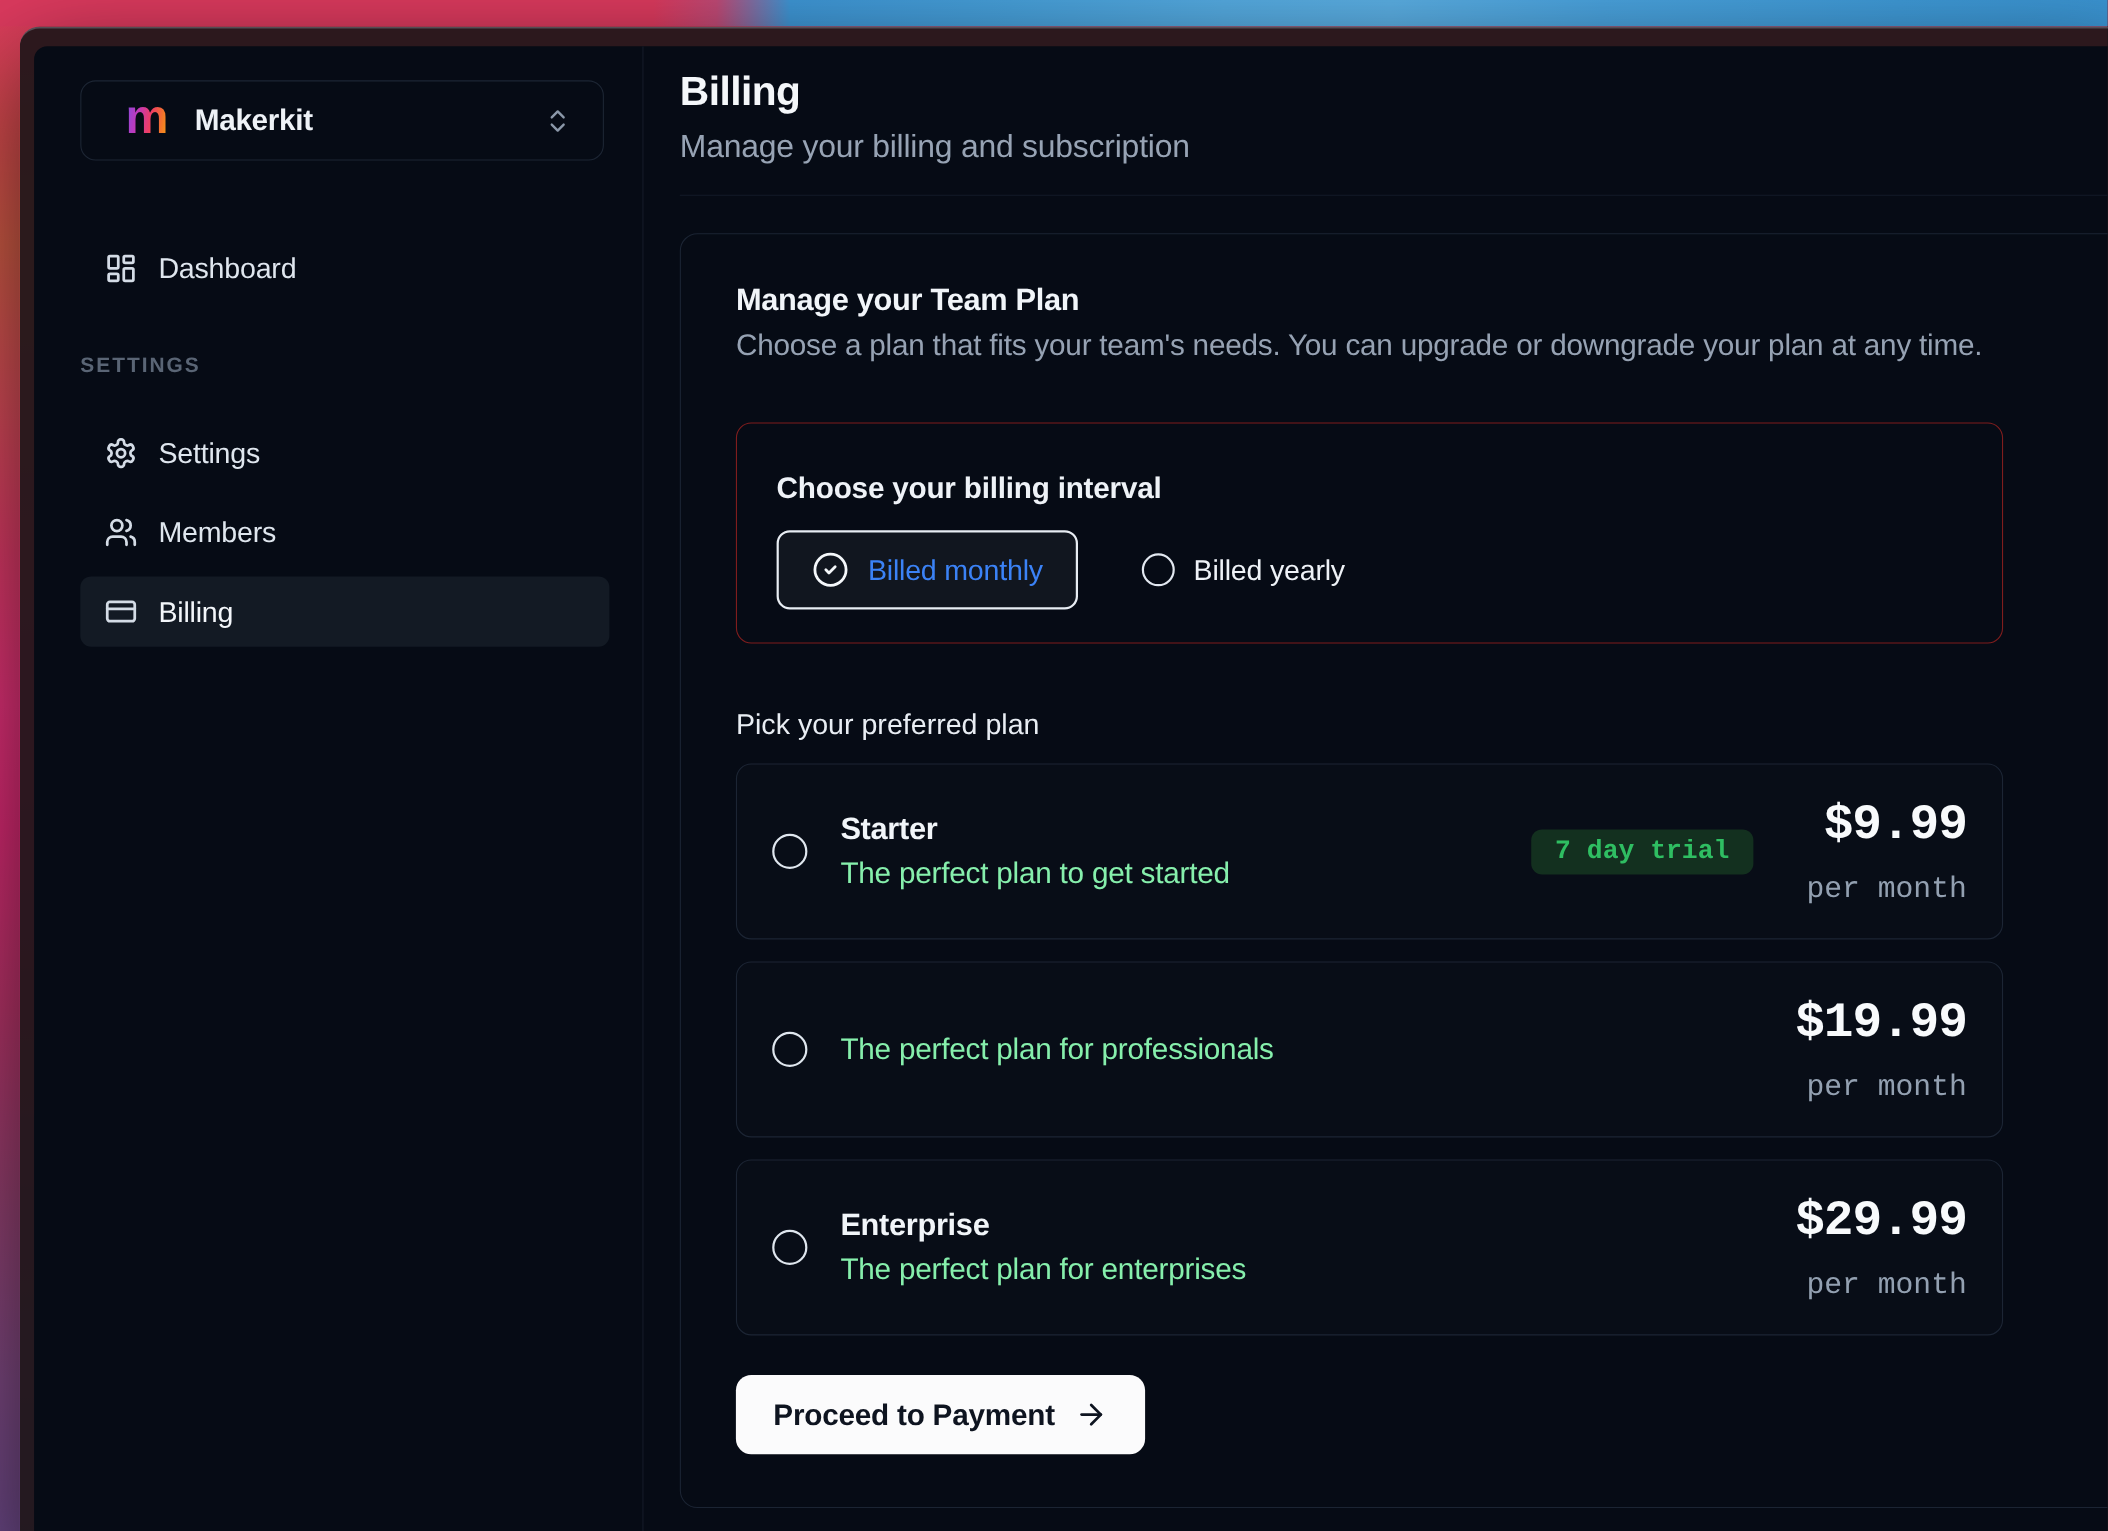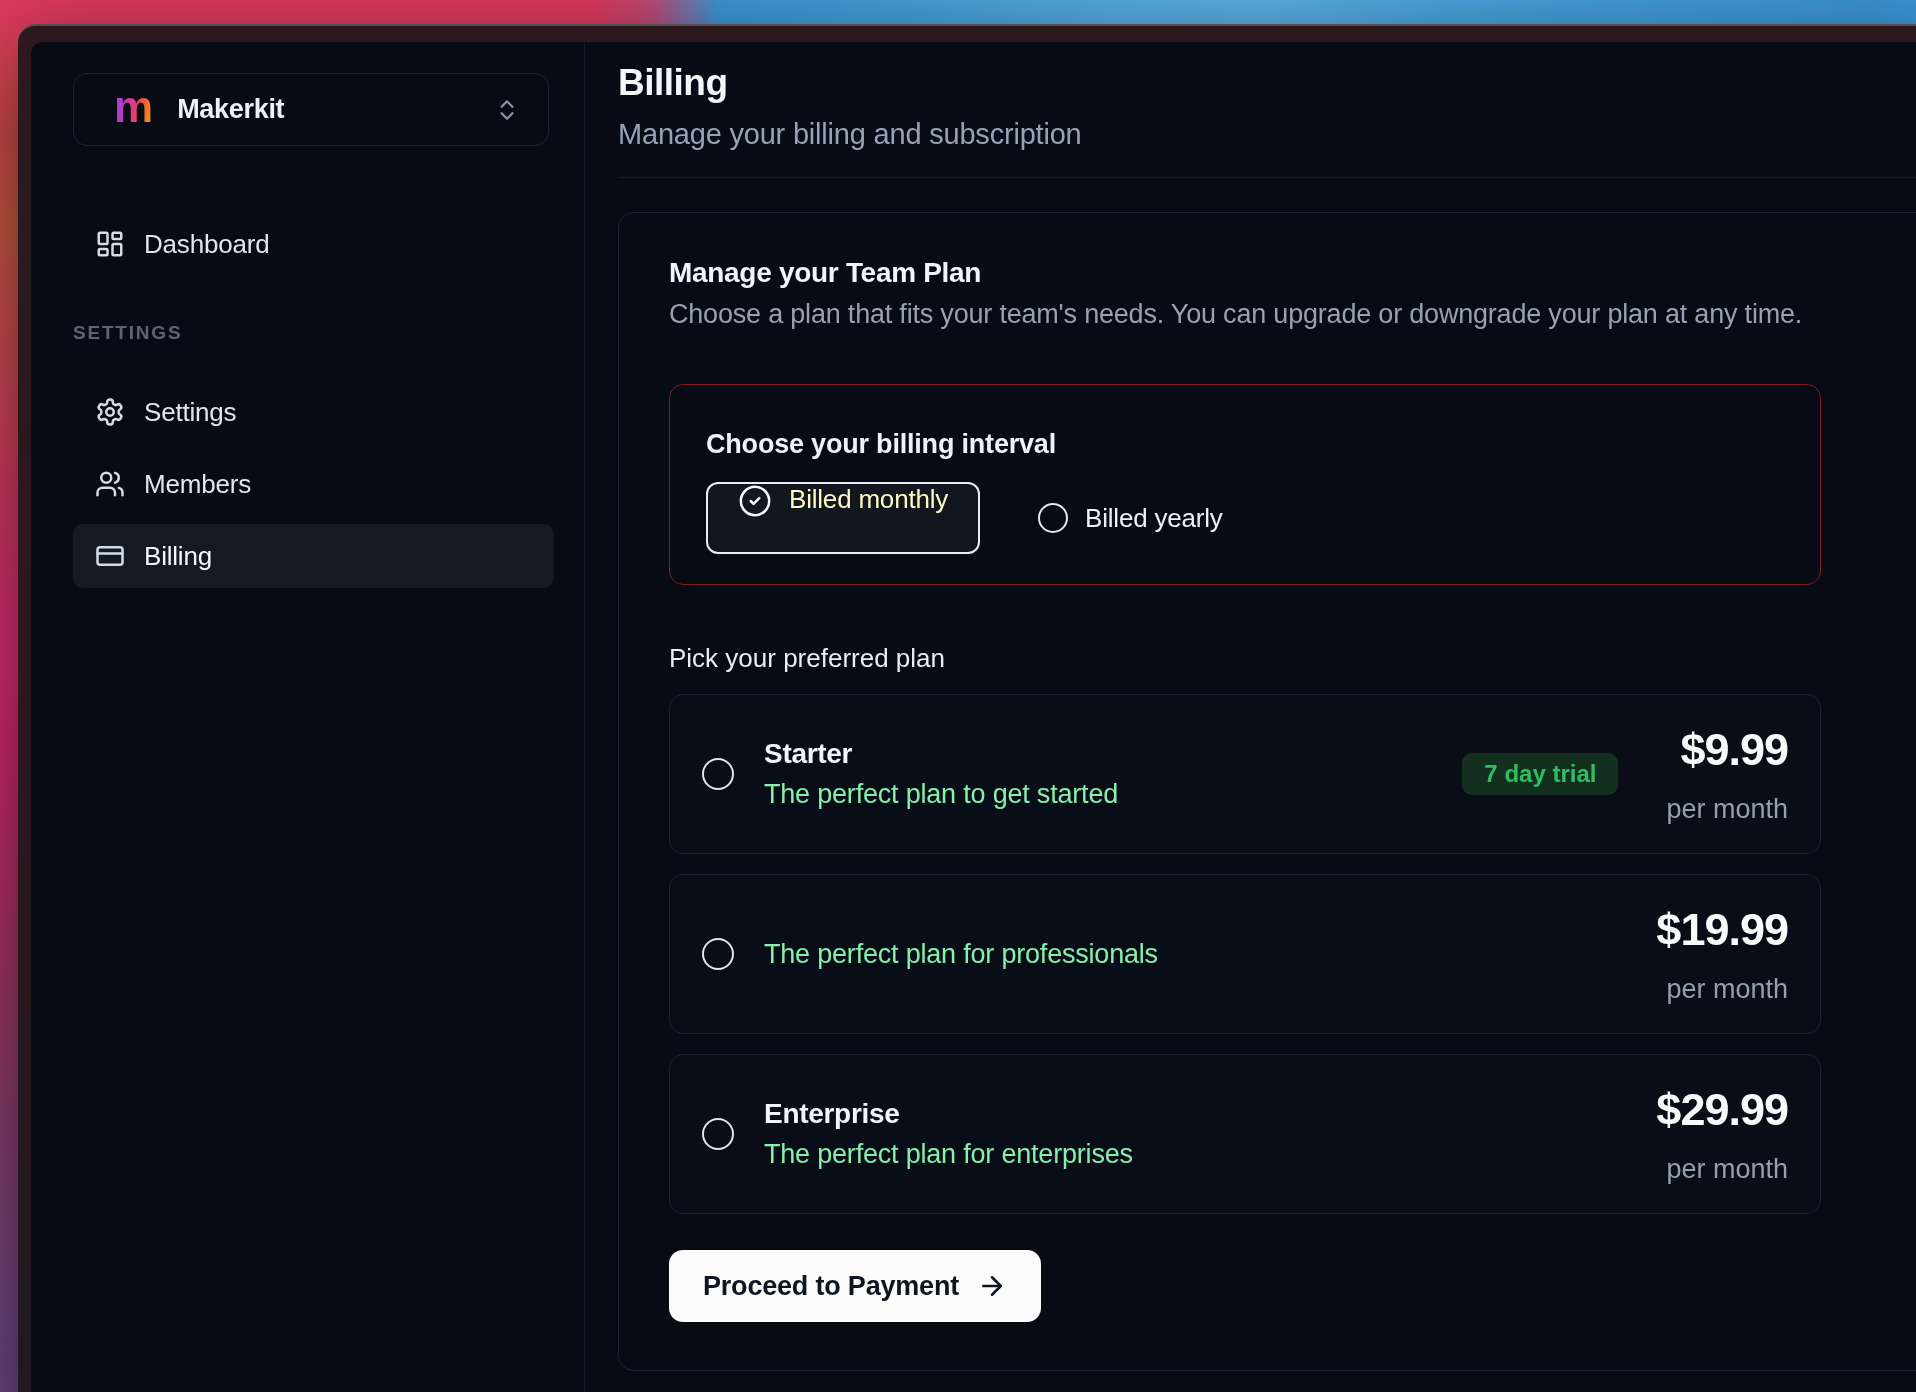--- a/index.html
+++ b/index.html
@@ -104,23 +104,23 @@
   .interval-box {
     margin-top: 54px; width: 1152px;
     border: 1px solid #7f1d1d; border-radius: 14px;
     padding: 44px 36px 30px 36px;
   }
   .interval-label { font-size: 27px; font-weight: 600; color: #eef2f7; letter-spacing: -0.2px; }
   .interval-options { margin-top: 22px; display: flex; align-items: center; gap: 58px; }
   button { font-family: inherit; background: none; border: none; cursor: pointer; }
   .interval-pill {
     height: 72px; padding: 0 30px;
-    display: flex; align-items: flex-start; gap: 17px;
+    display: flex; align-items: center; gap: 17px;
     border: 2px solid #e8edf3; border-radius: 12px;
-    background: #11161f; color: #fef9c3;
+    background: #11161f; color: #3b82f6;
     font-size: 26px; font-weight: 500; letter-spacing: -0.2px;
   }
   .interval-pill .check-icon { display: flex; color: #f5f8fb; }
   .interval-radio {
     display: flex; align-items: center; gap: 17px;
     color: #eef2f7; font-size: 26px; font-weight: 500; letter-spacing: -0.2px;
   }
   .radio-circle {
     width: 30px; height: 30px; border-radius: 50%;
     border: 2px solid #e2e8f0; flex: 0 0 auto;
@@ -136,21 +136,21 @@
     display: flex; align-items: center;
     padding: 0 32px; cursor: pointer;
   }
   .plan-radio {
     width: 32px; height: 32px; border-radius: 50%;
     border: 2px solid #dfe6ee; flex: 0 0 auto; margin-right: 30px;
   }
   .plan-info { display: flex; flex-direction: column; gap: 9px; }
   .plan-name { font-size: 28px; font-weight: 700; color: #f1f5f9; letter-spacing: -0.3px; }
   .plan-desc { font-size: 27px; color: #86efac; letter-spacing: -0.2px; }
-  .plan-right { margin-left: auto; display: flex; align-items: center; gap: 48px; }
+  .plan-right { margin-left: auto; display: flex; align-items: center; gap: 48px; font-family: Liberation Mono, monospace; }
   .trial-badge {
     background: #13301f; color: #2fbe62;
     font-size: 24px; font-weight: 600;
     padding: 7px 22px; border-radius: 10px; white-space: nowrap;
   }
   .plan-price-col { text-align: right; }
   .plan-price { font-size: 45px; font-weight: 700; color: #f8fafc; letter-spacing: -1px; }
   .plan-period { margin-top: 18px; font-size: 27px; color: #93a0b1; }
 
   .proceed-btn {

